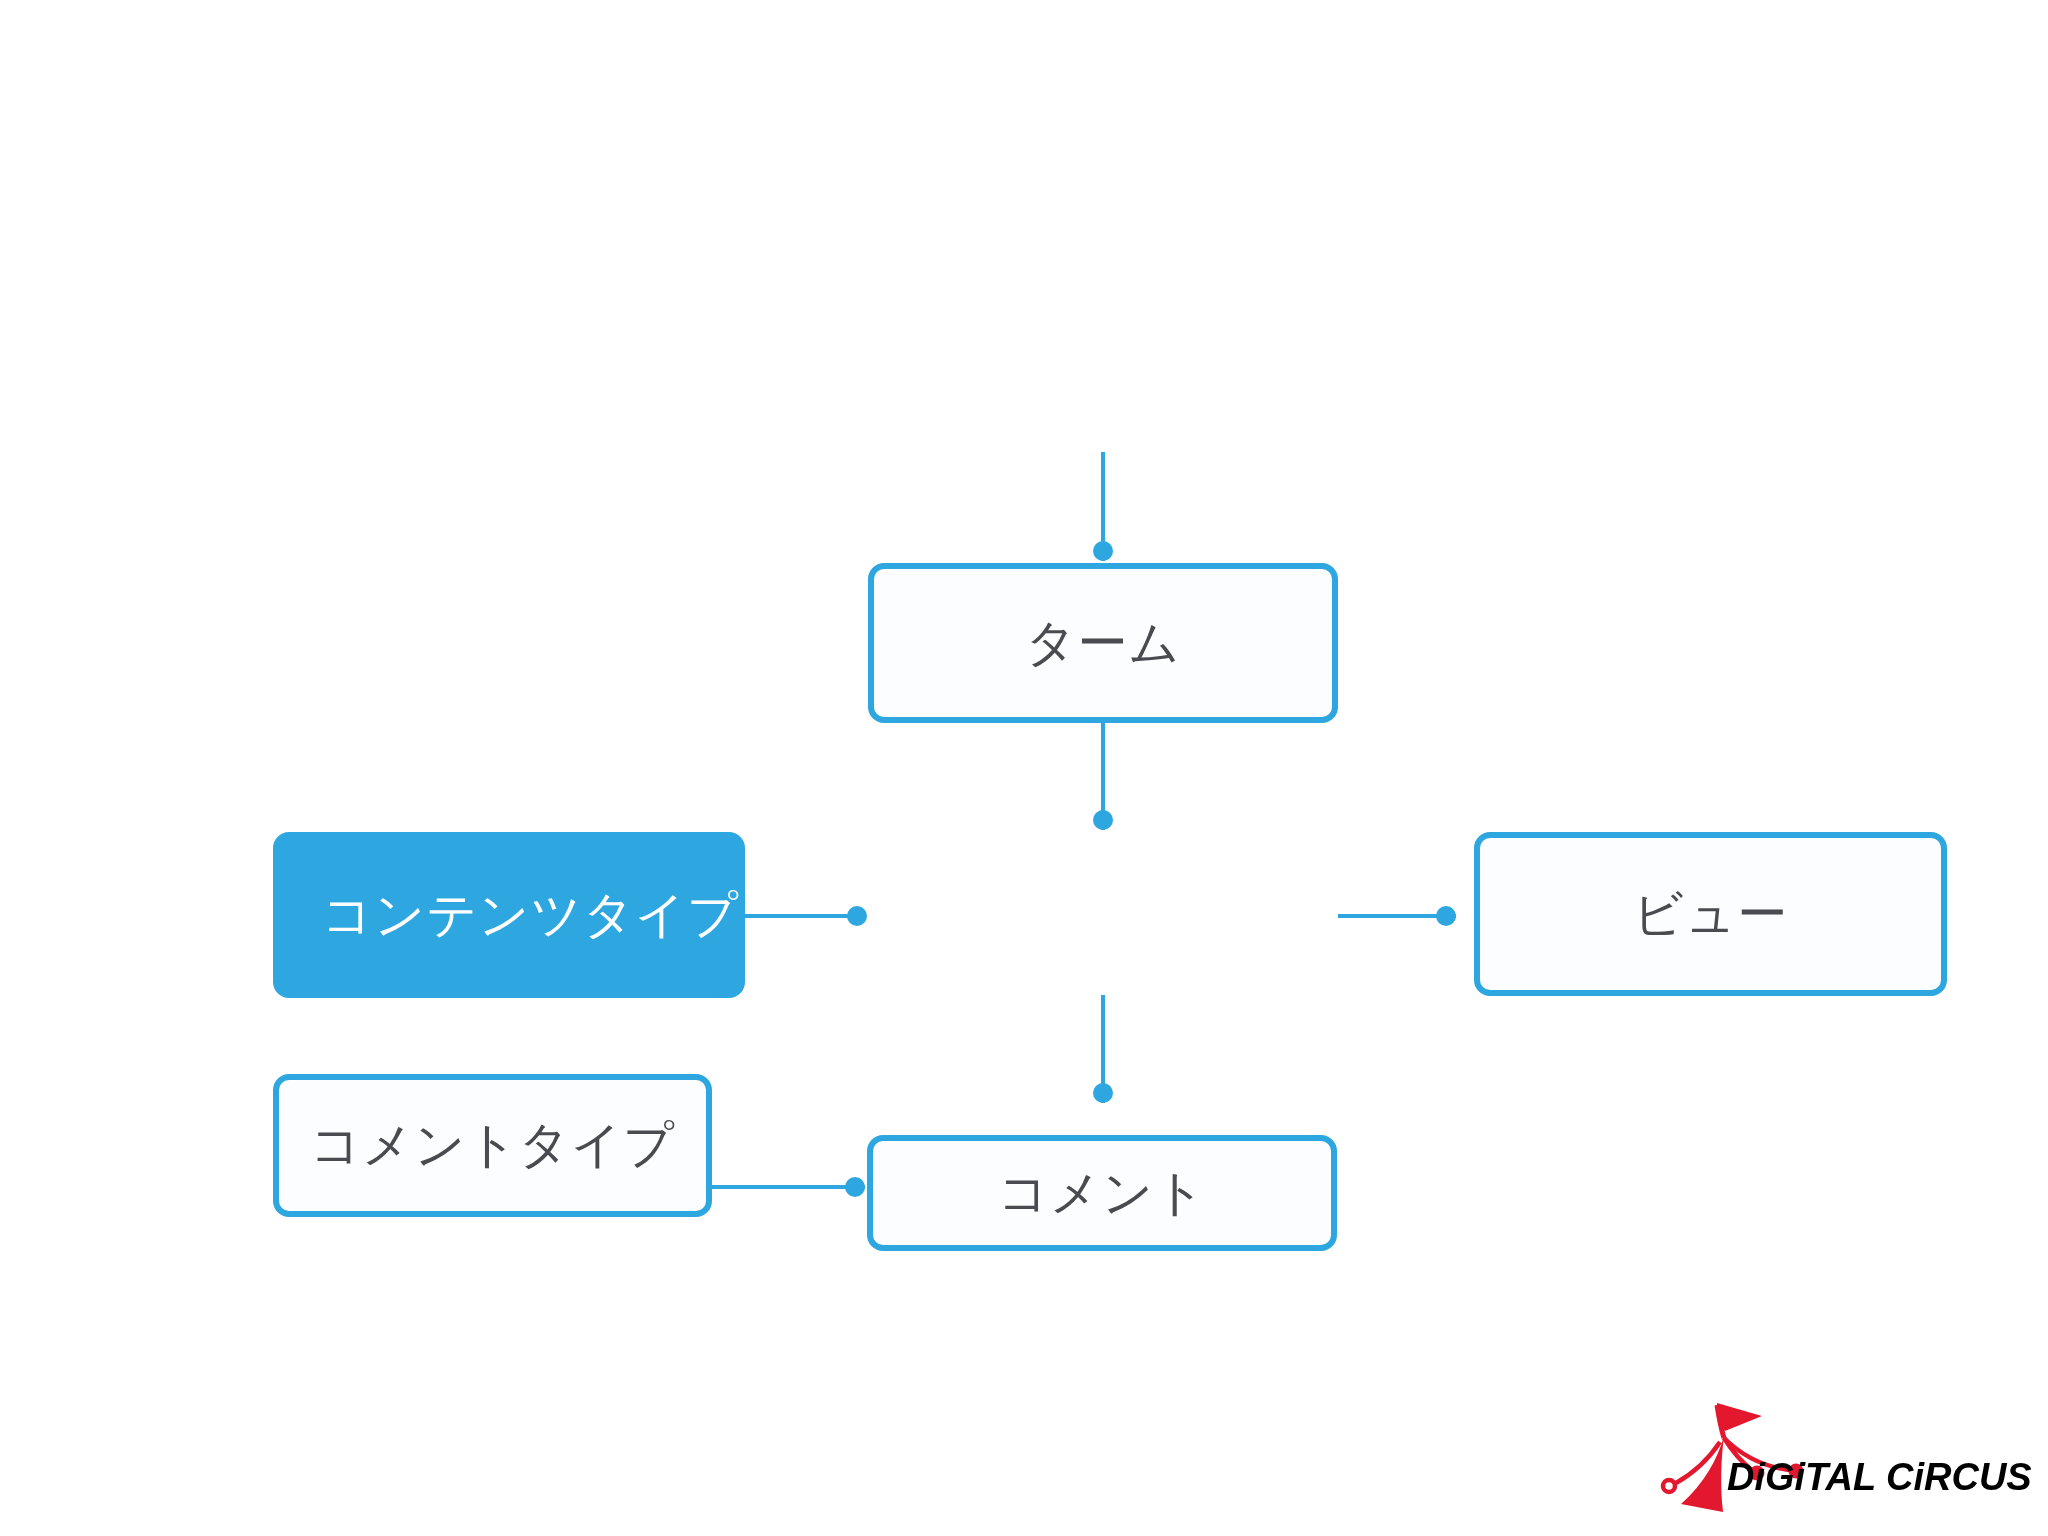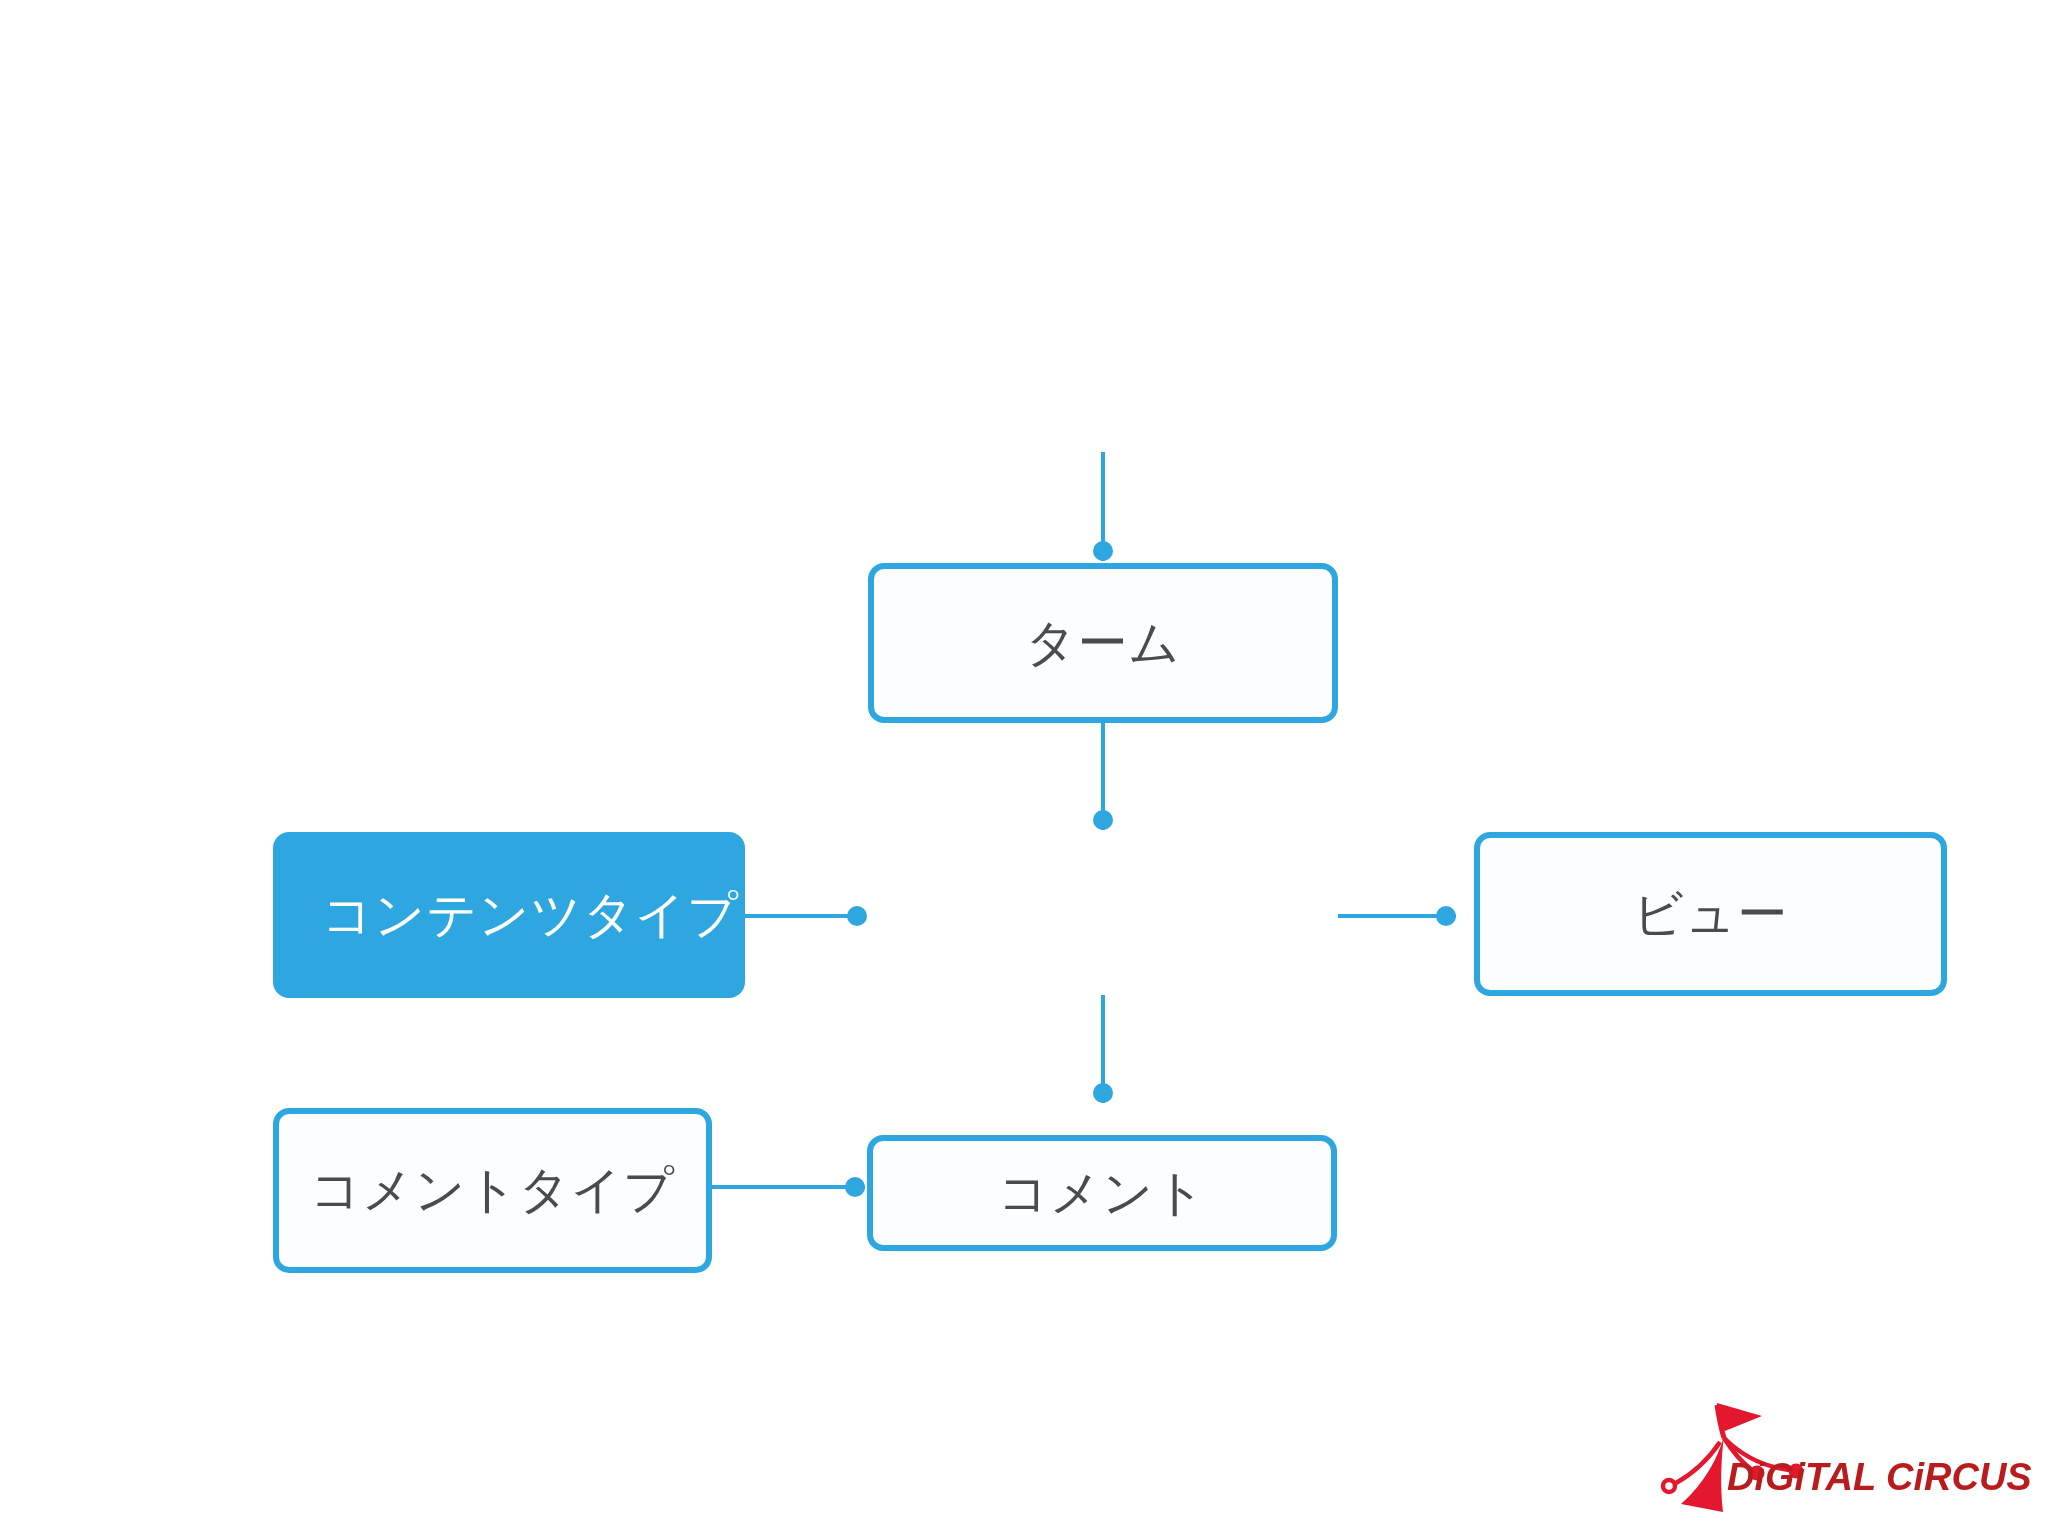--- a/index.html
+++ b/index.html
@@ -41,38 +41,38 @@
     background: #2ea7e0;
     border-color: #2ea7e0;
     color: #ffffff;
     padding-left: 43px;
   }
   #node-vocabulary   { left: 868px;  top: 292px;  width: 470px; height: 160px; }
   #node-term         { left: 868px;  top: 563px;  width: 470px; height: 160px; }
   #node-content      { left: 868px;  top: 832px;  width: 470px; height: 163px; }
   #node-content-type { left: 273px;  top: 832px;  width: 472px; height: 166px; }
   #node-view         { left: 1458px; top: 832px;  width: 473px; height: 164px; margin-left: 16px; }
-  #node-comment-type { left: 273px;  top: 1108px; width: 439px; height: 165px; }
+  #node-comment-type { left: 273px;  top: 1074px; width: 439px; height: 143px; }
   #node-comment      { left: 867px;  top: 1105px; width: 470px; height: 116px; margin-top: 30px; }
 
   .logo-tent {
     position: absolute;
     left: 1648px;
     top: 1396px;
     width: 160px;
     height: 125px;
   }
   .logo-text {
     position: absolute;
     left: 1727px;
     top: 1456px;
     font-size: 38px;
     font-weight: bold;
     font-style: italic;
-    color: #b91c1c;
+    color: #000000;
     letter-spacing: 0px;
     white-space: nowrap;
   }
 </style>
 </head>
 <body>
 
 <div class="canvas">
 
   <svg class="edges" width="2048" height="1536" viewBox="0 0 2048 1536" stroke="#2ea7e0" fill="#2ea7e0">

